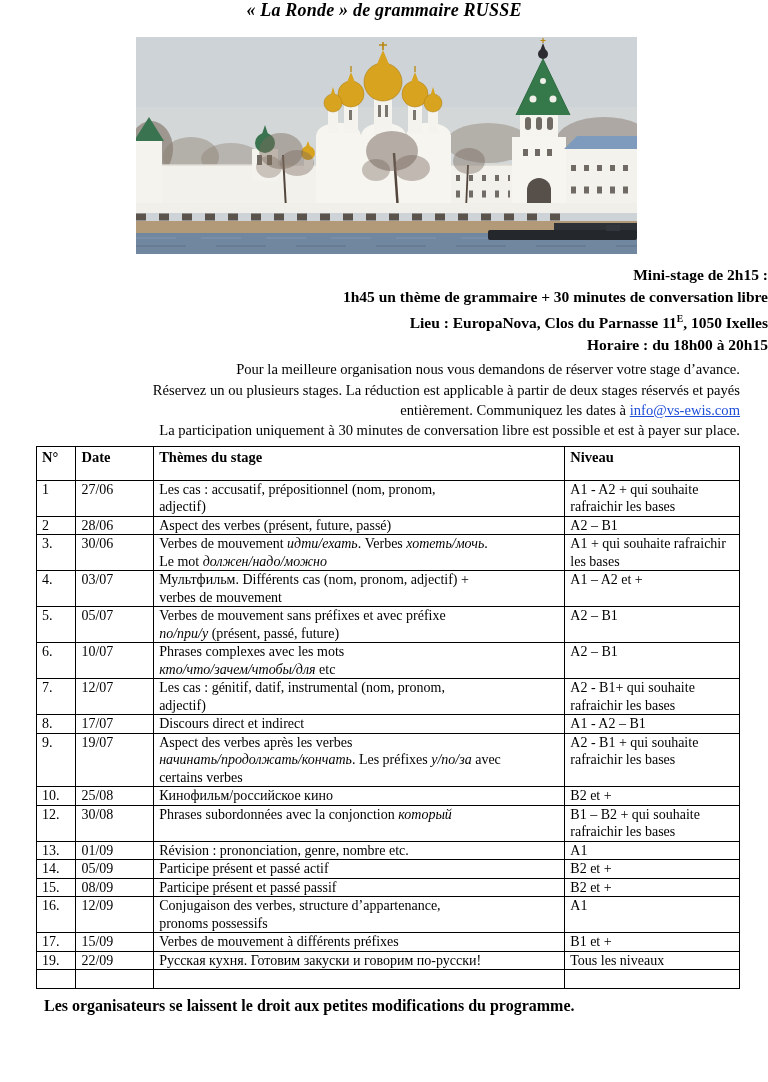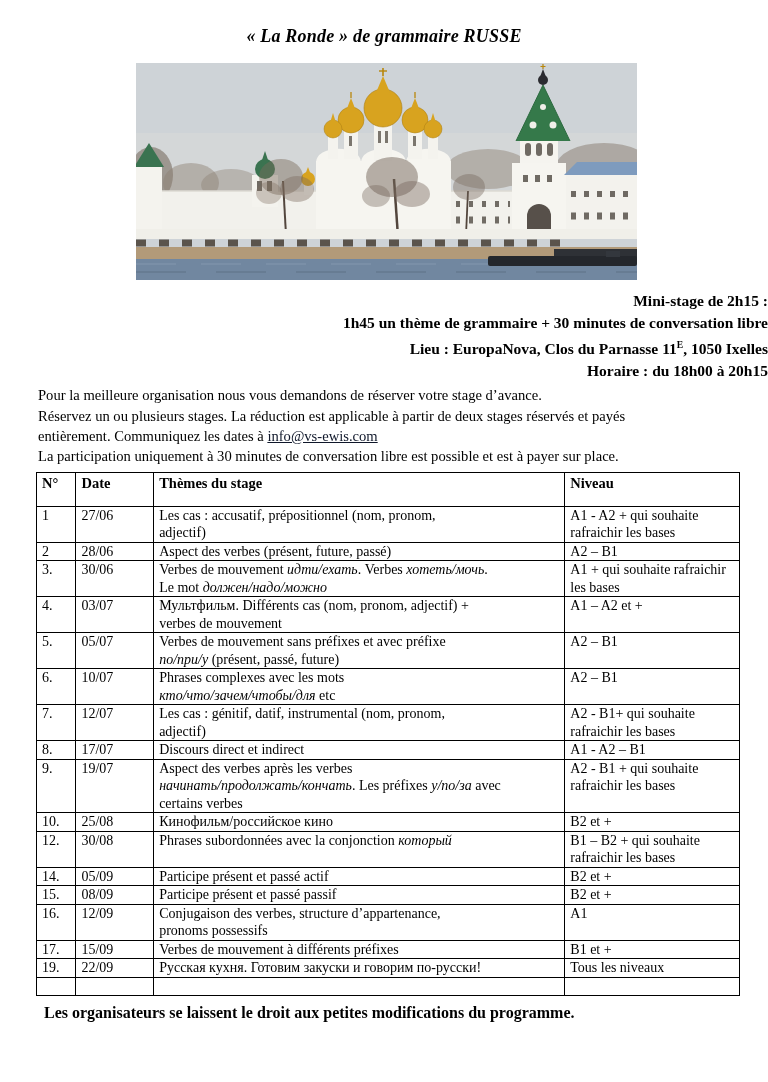--- a/index.html
+++ b/index.html
@@ -2,30 +2,30 @@
 <html><head>
 <meta charset="utf-8">
 <style>
   html,body{margin:0;padding:0;background:#fff;}
   .page{
     width:768px;height:1082px;position:relative;background:#ffffff;
     font-family:"Liberation Serif", serif;color:#000;overflow:hidden;
   }
   .title{
     text-align:center;font-weight:bold;font-style:italic;
-    font-size:18px;padding-top:26px;letter-spacing:.2px;
+    font-size:18px;letter-spacing:.2px;
   }
   .photo-wrap{width:501px;height:217px;margin:16px 0 0 136px;}
   .photo-wrap svg{display:block;}
   .schedule{
     text-align:right;font-weight:bold;font-size:15.5px;line-height:22px;margin-top:10px;
   }
   .schedule sup{font-size:.62em;vertical-align:super;font-weight:bold;}
-  .intro{margin:3px 28px 0 38px;font-size:14.6px;line-height:20.4px;}
-  .intro a{color:#0f172a;text-decoration:underline;cursor:pointer;}
+  .intro{margin:3px 28px 0 38px;font-size:14.6px;line-height:20.4px;text-align:right;}
+  .intro a{color:#1d4ed8;text-decoration:underline;cursor:pointer;}
   table.stage{
     border-collapse:collapse;margin:5px 0 0 36px;width:704px;
     font-size:14px;line-height:17.5px;table-layout:fixed;
   }
   table.stage td, table.stage th{
     border:1px solid #000;padding:0 5px;vertical-align:top;text-align:left;
     overflow:hidden;
   }
   table.stage th{font-weight:bold;font-size:14.5px;height:31px;padding-top:2px;}
   td:empty::after{content:"\00a0";}
@@ -242,20 +242,26 @@
           <td class="theme"><span>Кинофильм/российское кино</span></td>
           <td class="niveau"><span>B2 et +</span></td>
         </tr>
         <tr>
           <td class="num"><span>12.</span></td>
           <td class="date"><span>30/08</span></td>
           <td class="theme"><span>Phrases subordonnées avec la conjonction </span><i>который</i></td>
           <td class="niveau"><span>B1 – B2 + qui souhaite rafraichir les bases</span></td>
         </tr>
         <tr>
+          <td class="num"><span>13.</span></td>
+          <td class="date"><span>01/09</span></td>
+          <td class="theme"><span>Révision : prononciation, genre, nombre etc.</span></td>
+          <td class="niveau"><span>A1</span></td>
+        </tr>
+        <tr>
           <td class="num"><span>14.</span></td>
           <td class="date"><span>05/09</span></td>
           <td class="theme"><span>Participe présent et passé actif</span></td>
           <td class="niveau"><span>B2 et +</span></td>
         </tr>
         <tr>
           <td class="num"><span>15.</span></td>
           <td class="date"><span>08/09</span></td>
           <td class="theme"><span>Participe présent et passé passif</span></td>
           <td class="niveau"><span>B2 et +</span></td>

